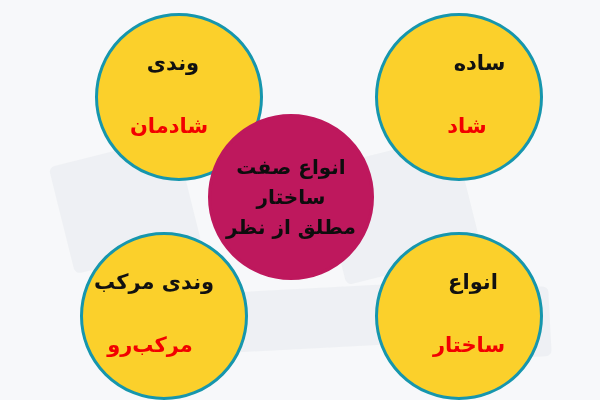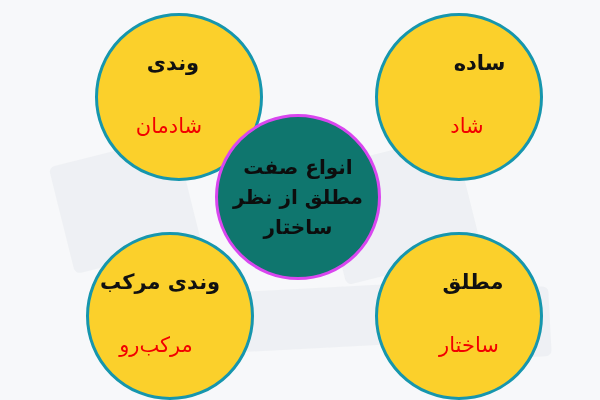--- a/index.html
+++ b/index.html
@@ -55,50 +55,50 @@
   }
   .node.leaf .title {
     font-size: 21px;
     font-weight: 700;
     color: #111111;
     line-height: 1.1;
     white-space: nowrap;
   }
   .node.leaf .example {
     font-size: 21px;
-    font-weight: 400;
+    font-weight: 700;
     color: #f20000;
     line-height: 1.1;
     white-space: nowrap;
     margin-top: 36px;
   }
 
   
   .node-topleft     { left: 95px;  top: 13px;  }
   .node-topright    { left: 375px; top: 13px;  }
-  .node-bottomleft  { left: 86px;  top: 232px; }
+  .node-bottomleft  { left: 80px;  top: 232px; }
   .node-bottomright { left: 375px; top: 232px; }
 
   .node-topleft .title      { transform: translate(-6px, -4px); }
   .node-topleft .example    { transform: translate(-10px, 0); }
   .node-topright .title     { transform: translate(10px, -4px); margin-left: 21px; }
   .node-topright .example   { transform: translate(8px, 0); }
   .node-bottomleft .title   { transform: translate(-10px, -4px); }
   .node-bottomleft .example { transform: translate(-14px, 0); }
   .node-bottomright .title  { transform: translate(14px, -4px); }
   .node-bottomright .example{ transform: translate(10px, 0); }
 
   
   .node.center {
     width: 166px;
     height: 166px;
-    left: 215px;
+    left: 208px;
     top: 114px;
-    background: #0f766e;
-    border: 3px solid #d946ef;
+    background: #be185d;
+    border: 3px solid #be185d;
     z-index: 5;
   }
   .node.center .center-text {
     font-size: 20px;
     font-weight: 700;
     color: #0d0d0d;
     line-height: 1.5;
     padding: 0 10px;
   }
   .node.center .line { display: block; white-space: nowrap; }
@@ -122,25 +122,25 @@
     <span class="title">ساده</span>
     <span class="example">شاد</span>
   </div>
 
   <div class="node leaf node-bottomleft">
     <span class="title">وندی مرکب</span>
     <span class="example">مرکب‌رو</span>
   </div>
 
   <div class="node leaf node-bottomright">
-    <span class="title">مطلق</span>
+    <span class="title">انواع</span>
     <span class="example">ساختار</span>
   </div>
 
   <div class="node center">
     <div class="center-text">
       <span class="line">انواع صفت</span>
+      <span class="line">ساختار</span>
       <span class="line">مطلق از نظر</span>
-      <span class="line">ساختار</span>
     </div>
   </div>
 
 </div>
 
 </body></html>

